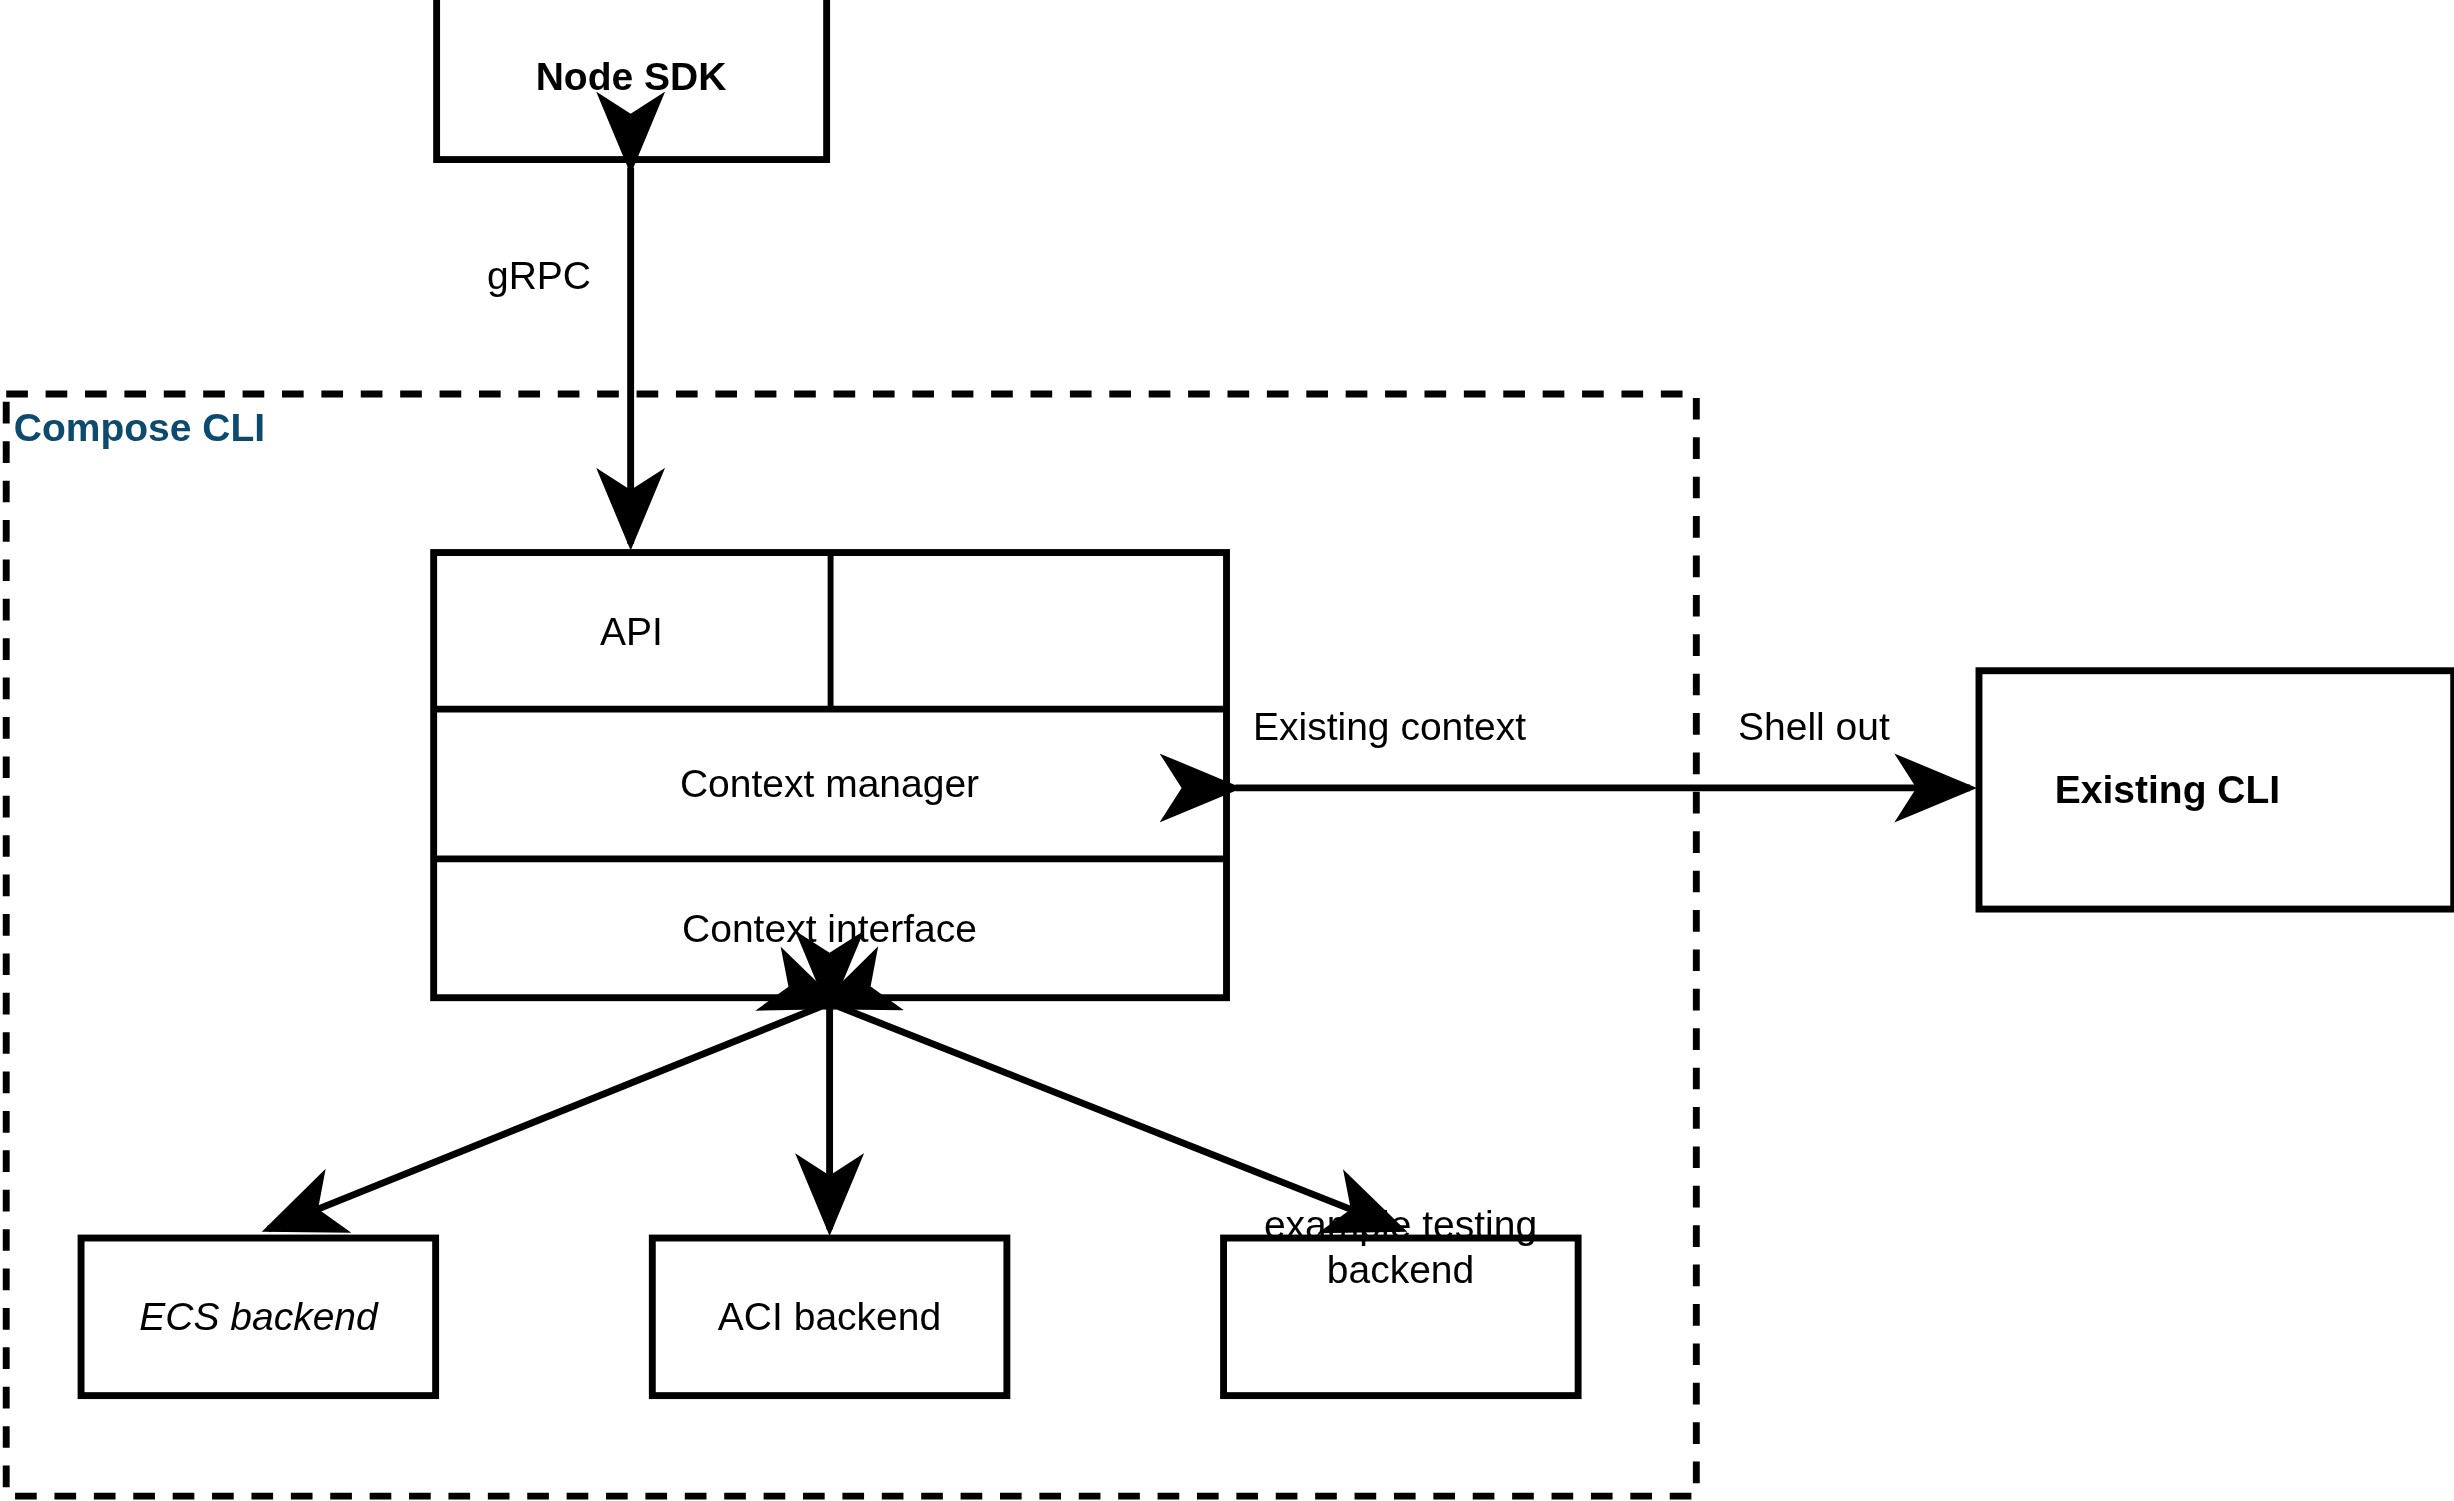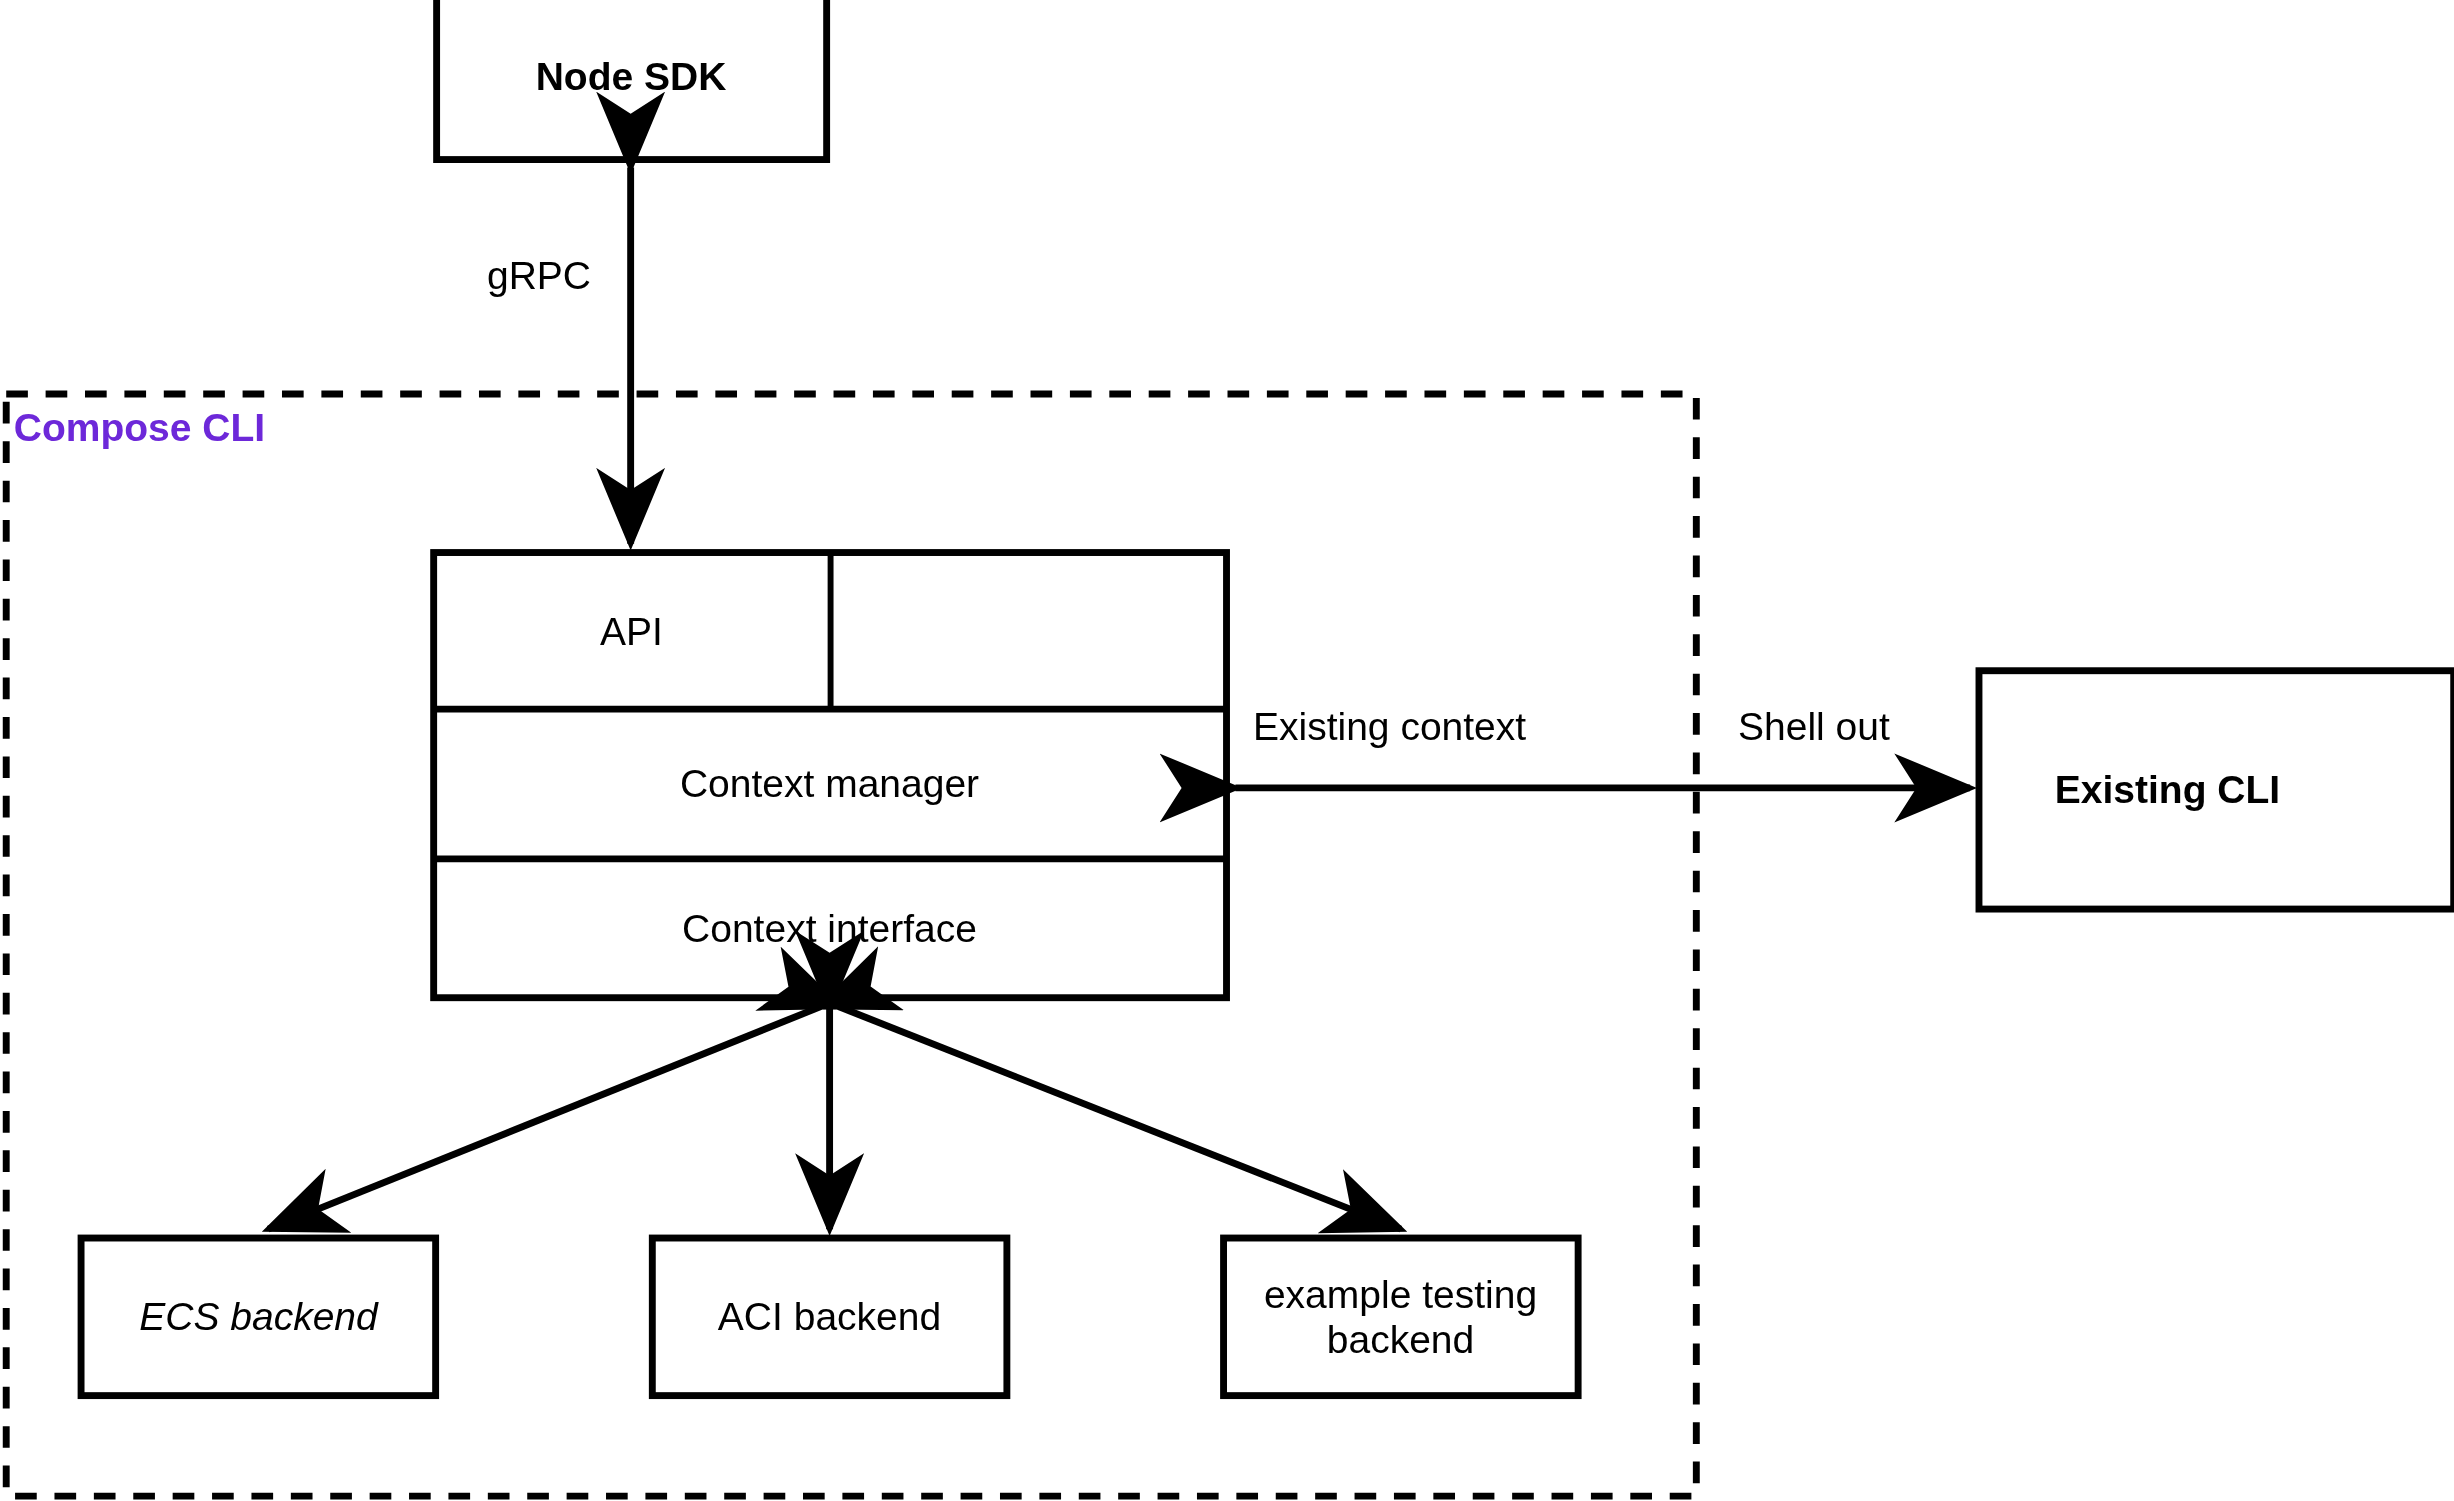--- a/index.html
+++ b/index.html
@@ -37,21 +37,21 @@
   .bold { font-weight: bold; }
   .edge-label {
     position: absolute;
     color: #000000;
     font-size: 39px;
     white-space: nowrap;
     text-align: center;
   }
   .group-title {
     position: absolute;
-    color: #6d28d9;
+    color: #0c4a6e;
     font-size: 39px;
     font-weight: bold;
     white-space: nowrap;
   }
 </style>
 </head>
 <body>
 
 <div id="canvas">
 
@@ -101,21 +101,21 @@
   <div class="node-label" style="left:433px; top:709px; width:793px; height:150px;">Context manager</div>
 
   <div class="node-label" style="left:433px; top:859px; width:793px; height:139px;">Context interface</div>
 
   <div class="node-label bold" style="left:1930px; top:671px; width:475px; height:238px;">Existing CLI</div>
 
   <div class="node-label" style="left:81px; top:1238px; width:355px; height:158px;font-style:italic;">ECS backend</div>
 
   <div class="node-label" style="left:652px; top:1238px; width:355px; height:158px;">ACI backend</div>
 
-  <div class="node-label" style="left:1223px; top:1238px; width:355px; height:158px;">example testing
+  <div class="node-label" style="left:1223px; top:1168px; width:355px; height:158px;">example testing
 backend</div>
 
   <div class="edge-label" style="left:487px; top:254px;">gRPC</div>
 
   <div class="edge-label" style="left:1253px; top:705px;">Existing context</div>
 
   <div class="edge-label" style="left:1738px; top:705px;">Shell out</div>
 
 </div>
 

